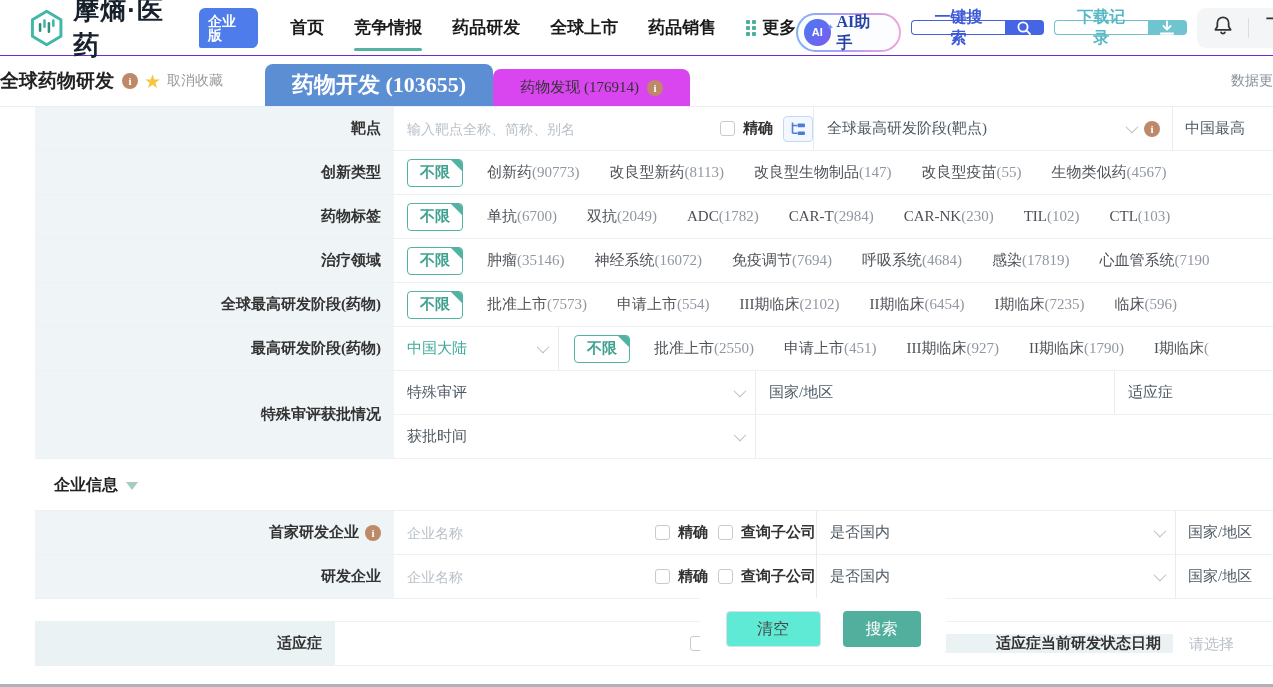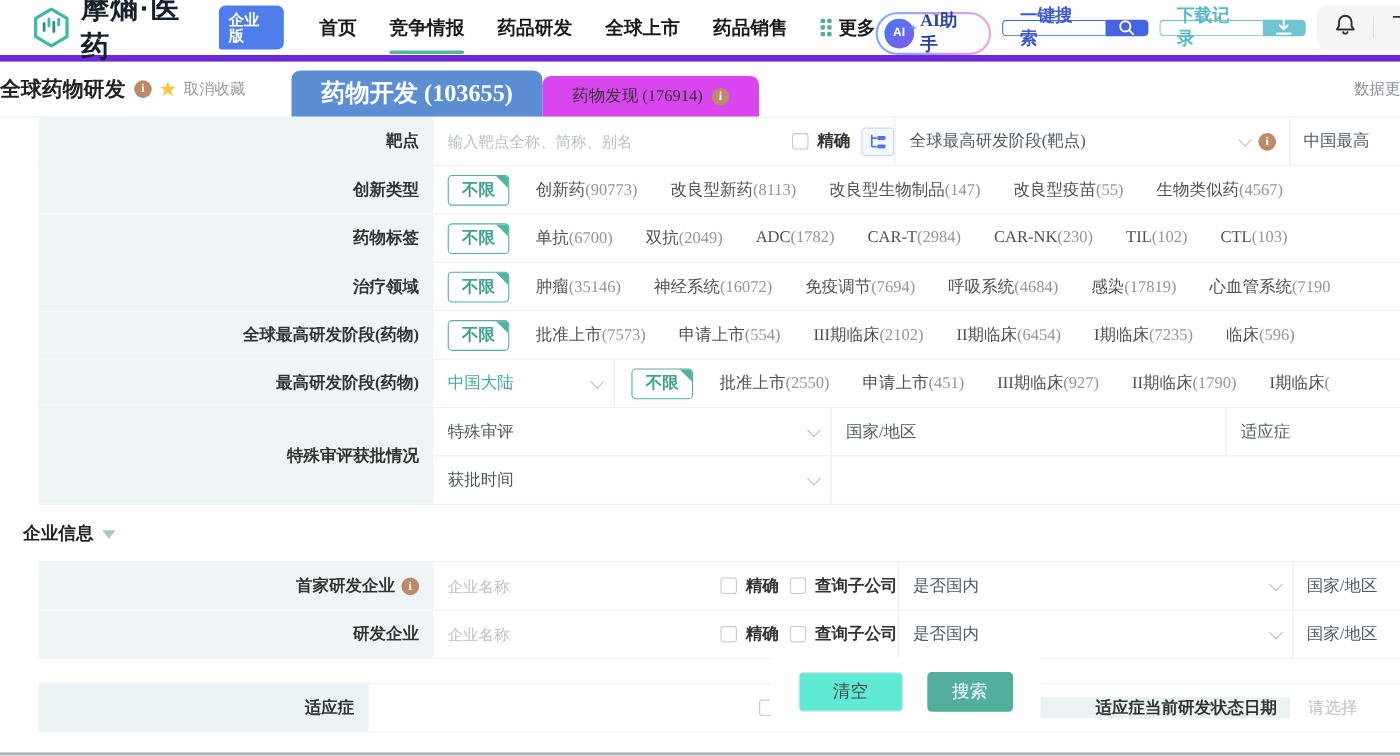--- a/index.html
+++ b/index.html
@@ -2,37 +2,37 @@
 <html><head>
 <meta charset="utf-8">
 <style>
   * { margin:0; padding:0; box-sizing:border-box; }
   html,body{ background:#fff; }
   #app{
     position:relative; width:1273px; height:687px; overflow:hidden; background:#fff;
     font-family:"Liberation Serif","DejaVu Serif",serif; color:#333;
   }
   
-  .hdr{ height:56px; display:flex; align-items:center; padding-left:28px; border-bottom:6px solid #6d28d9; }
+  .hdr{ height:56px; display:flex; align-items:center; padding-left:28px; border-bottom:1px solid #6d28d9; }
   .logo{ display:flex; align-items:center; gap:8px; }
   .logo-txt{ font-family:"Liberation Sans","DejaVu Sans",sans-serif; font-weight:bold; font-size:26px; color:#17212B; letter-spacing:1px; }
   .badge{ background:#4E7CEB; color:#fff; font:bold 14px/1 "Liberation Sans","DejaVu Sans",sans-serif; padding:6px 9px; border-radius:6px 6px 6px 2px; margin-left:2px; }
   .nav{ display:flex; align-items:center; gap:30px; margin-left:32px; }
   .nav-item{ position:relative; font-weight:700; font-size:17px; color:#1A1A1A; cursor:pointer; padding:17px 0; white-space:nowrap; }
   .nav-item.active::after{ content:""; position:absolute; left:0; right:0; bottom:5px; height:3px; background:#54B3A2; border-radius:2px; }
   .more{ display:flex; align-items:center; gap:6px; }
   .griddots{ display:grid; grid-template-columns:repeat(2,4px); grid-auto-rows:4px; gap:2px; }
   .griddots i{ background:#4FAF9E; border-radius:1px; }
   .hdr-right{ margin-left:auto; display:flex; align-items:center; gap:10px; margin-right:-46px; }
   .ai-btn{ background:linear-gradient(90deg,#7FB0F9,#B59CF6,#F0A7D8); padding:2px; border-radius:20px; cursor:pointer;margin-top:10px; }
   .ai-inner{ background:#FBFDFF; border-radius:18px; height:35px; display:flex; align-items:center; gap:6px; padding:0 14px 0 6px; }
   .ai-ico{ position:relative; width:27px; height:27px; border-radius:50%; background:linear-gradient(135deg,#4A7BF0,#7B5BF0); color:#fff; font:bold 11px/27px "Liberation Sans",sans-serif; text-align:center; }
   .ai-ico::after{ content:"✦"; position:absolute; top:-5px; right:-3px; font-size:8px; color:#6C8DF5; }
   .ai-label{ font-weight:bold; font-size:16px; color:#2843A8; }
-  .seg-btn{ display:flex; align-items:stretch; height:15px; cursor:pointer; }
+  .seg-btn{ display:flex; align-items:stretch; height:15px; cursor:pointer;text-align:center; }
   .seg-txt{ display:flex; align-items:center; padding:0 15px; font-weight:bold; font-size:16px; border:1px solid; border-right:none; border-radius:4px 0 0 4px; background:#fff; }
   .seg-ico{ width:40px; display:flex; align-items:center; justify-content:center; border-radius:0 4px 4px 0; }
   .blue .seg-txt{ color:#3D5BD8; border-color:#4363DE; }
   .blue .seg-ico{ background:#4565E5; }
   .teal .seg-txt{ color:#58B8C5; border-color:#6FC2CD; }
   .teal .seg-ico{ background:#6FC4CF; }
   .icon-pill{ background:#F3F5F7; border-radius:9px; height:40px; display:flex; align-items:center; gap:13px; padding:0 14px; width:124px; }
   .pill-div{ width:1px; height:20px; background:#DBDEE2; }
   
   .subhdr{ height:51px; display:flex; align-items:center; border-bottom:1px solid #E9EEF2; }
@@ -72,21 +72,21 @@
   .opt{ cursor:pointer; font-size:15px; }
   .opt-n{ color:#4D5156; } .opt-c{ color:#9097A0; }
   .region{ color:#3FA99A !important; }
   .subcol{ flex:1; min-width:0; display:flex; flex-direction:column; }
   .subrow{ height:44px; display:flex; align-items:stretch; }
   .subrow.bline{ border-bottom:1px solid #EDF1F4; }
   .subrow .selcell,.subrow .cell{ display:flex; align-items:center; }
   .cell{ padding-left:13px; color:#4E5963; font-size:15px; }
   .flex1{ flex:1; min-width:0; }
   
-  .sect{ display:flex; align-items:center; gap:8px; margin:16px 0 14px 21px; }
+  .sect{ display:flex; align-items:center; gap:8px; margin:16px 0 14px 54px; }
   .sect2{ margin:19px 0 0 35px; }
   .sect-t{ font-weight:bold; font-size:16px; color:#222; }
   .caret{ width:0; height:0; border-left:6px solid transparent; border-right:6px solid transparent; border-top:8px solid #A5CBC3; cursor:pointer; }
   
   .btable{ margin-left:35px; border-top:1px solid #EDF1F4; margin-top:22px; }
   .blabel{ flex:0 0 300px; background:#EAF2F4; display:flex; align-items:center; justify-content:flex-end; padding-right:13px; font-weight:bold; font-size:15px; color:#333; }
   .w355b{ flex:0 0 355px; }
   .statuscell{ margin-left:10px; flex:0 0 390px; background:#EAF2F4; display:flex; align-items:center; justify-content:flex-end; padding-right:12px; font-weight:bold; font-size:15px; color:#333; }
   .datecell{ flex:1; display:flex; align-items:center; padding-left:16px; }
   .datecell input{ border:none; outline:none; background:transparent; font:15px "Liberation Sans","DejaVu Sans",sans-serif; width:90px; color:#333; }

